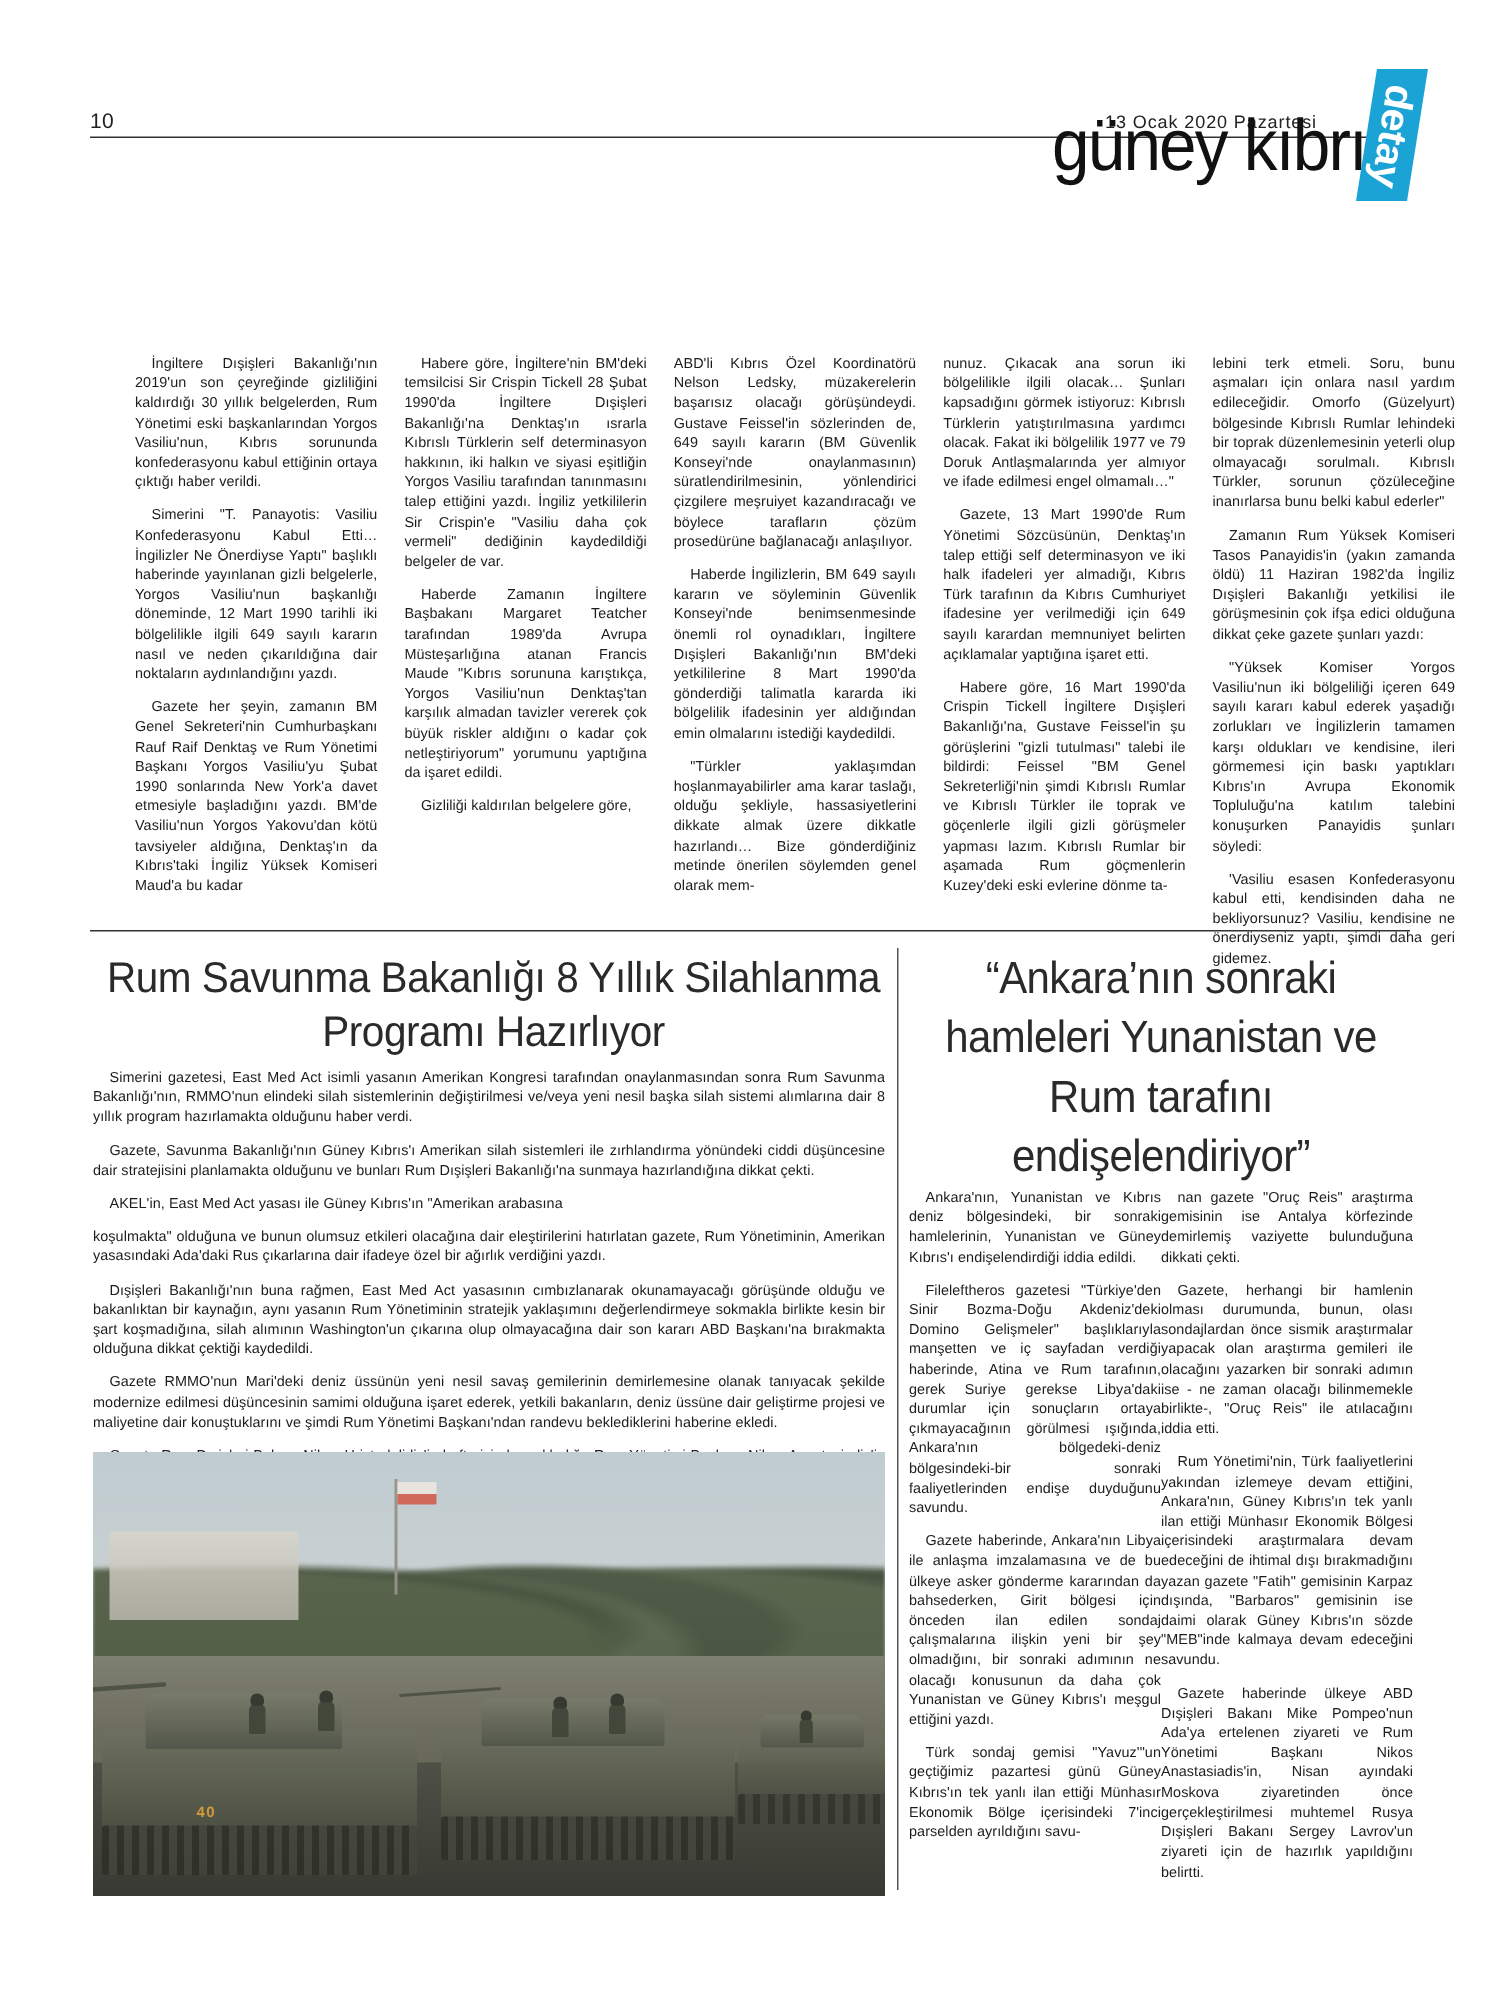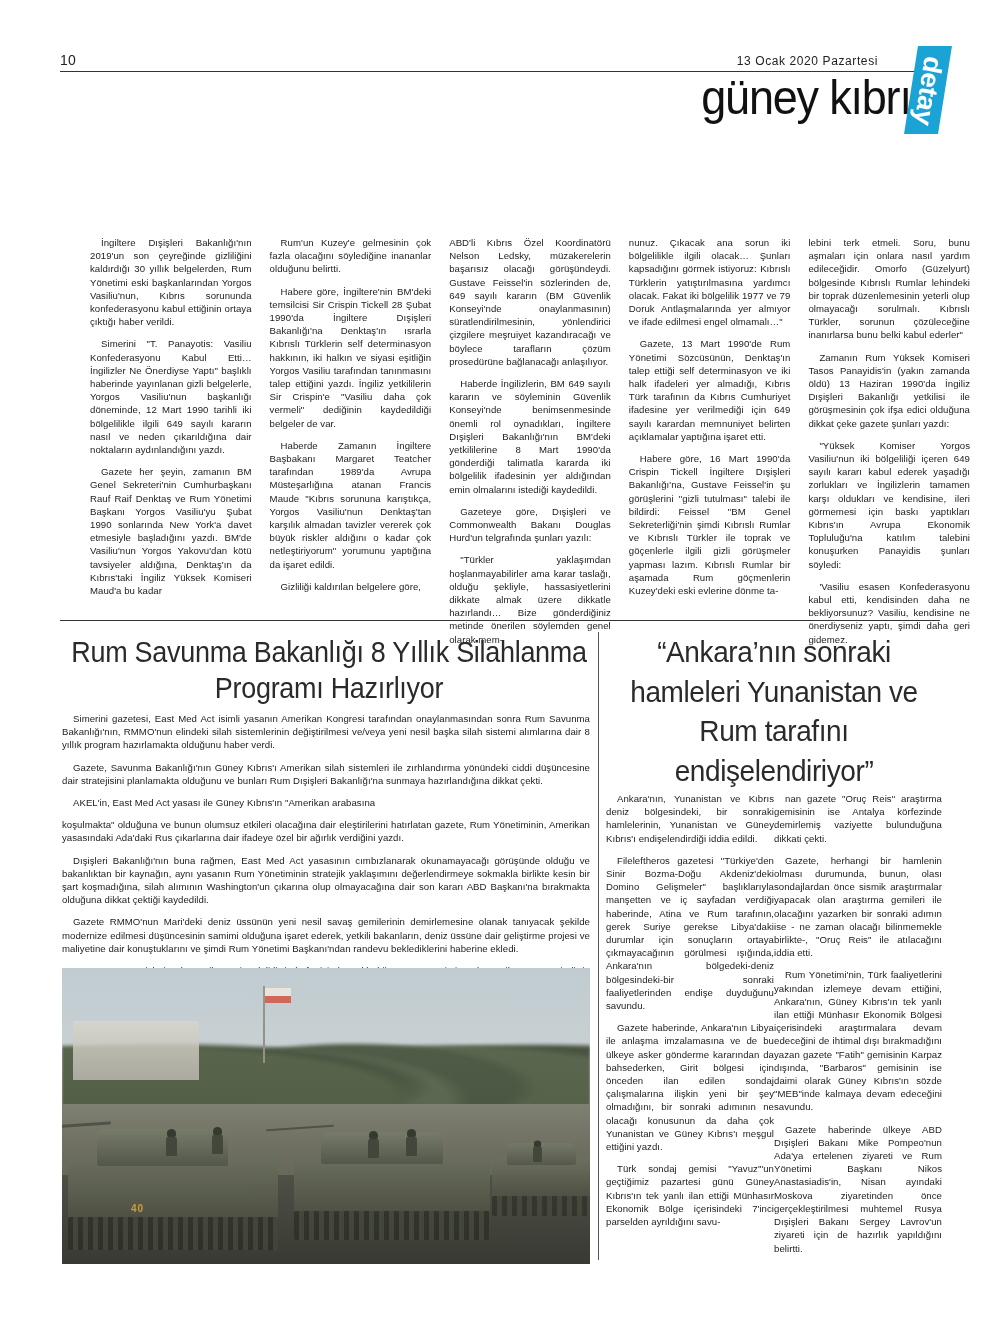--- a/index.html
+++ b/index.html
@@ -28,20 +28,21 @@
     top: 52px;
     width: 880px;
   }
   .masthead-row {
     display: flex;
     align-items: flex-end;
     justify-content: space-between;
     font-size: 12.5px;
     color: #222;
     padding-bottom: 3px;
+    margin-top: 20px;
   }
   .page-number {
     font-size: 14px;
     letter-spacing: .2px;
   }
   .page-date {
     font-size: 12px;
     letter-spacing: .6px;
     padding-right: 62px;
   }
@@ -359,39 +360,37 @@
   </div>
 
 
   <div class="top-cols">
     <div class="col">
       <p>İngiltere Dışişleri Bakanlığı'nın 2019'un son çeyreğinde gizliliğini kaldırdığı 30 yıllık belgelerden, Rum Yönetimi eski başkanlarından Yorgos Vasiliu'nun, Kıbrıs sorununda konfederasyonu kabul ettiğinin ortaya çıktığı haber verildi.</p>
       <p>Simerini "T. Panayotis: Vasiliu Konfederasyonu Kabul Etti… İngilizler Ne Önerdiyse Yaptı" başlıklı haberinde yayınlanan gizli belgelerle, Yorgos Vasiliu'nun başkanlığı döneminde, 12 Mart 1990 tarihli iki bölgelilikle ilgili 649 sayılı kararın nasıl ve neden çıkarıldığına dair noktaların aydınlandığını yazdı.</p>
       <p>Gazete her şeyin, zamanın BM Genel Sekreteri'nin Cumhurbaşkanı Rauf Raif Denktaş ve Rum Yönetimi Başkanı Yorgos Vasiliu'yu Şubat 1990 sonlarında New York'a davet etmesiyle başladığını yazdı. BM'de Vasiliu'nun Yorgos Yakovu'dan kötü tavsiyeler aldığına, Denktaş'ın da Kıbrıs'taki İngiliz Yüksek Komiseri Maud'a bu kadar</p>
     </div>
     <div class="col">
-      <p>Rum'un Kuzey'e gelmesinin çok fazla olacağını söylediğine inananlar olduğunu belirtti.</p>
       <p>Habere göre, İngiltere'nin BM'deki temsilcisi Sir Crispin Tickell 28 Şubat 1990'da İngiltere Dışişleri Bakanlığı'na Denktaş'ın ısrarla Kıbrıslı Türklerin self determinasyon hakkının, iki halkın ve siyasi eşitliğin Yorgos Vasiliu tarafından tanınmasını talep ettiğini yazdı. İngiliz yetkililerin Sir Crispin'e "Vasiliu daha çok vermeli" dediğinin kaydedildiği belgeler de var.</p>
       <p>Haberde Zamanın İngiltere Başbakanı Margaret Teatcher tarafından 1989'da Avrupa Müsteşarlığına atanan Francis Maude "Kıbrıs sorununa karıştıkça, Yorgos Vasiliu'nun Denktaş'tan karşılık almadan tavizler vererek çok büyük riskler aldığını o kadar çok netleştiriyorum" yorumunu yaptığına da işaret edildi.</p>
       <p>Gizliliği kaldırılan belgelere göre,</p>
     </div>
     <div class="col">
       <p class="no-indent">ABD'li Kıbrıs Özel Koordinatörü Nelson Ledsky, müzakerelerin başarısız olacağı görüşündeydi. Gustave Feissel'in sözlerinden de, 649 sayılı kararın (BM Güvenlik Konseyi'nde onaylanmasının) süratlendirilmesinin, yönlendirici çizgilere meşruiyet kazandıracağı ve böylece tarafların çözüm prosedürüne bağlanacağı anlaşılıyor.</p>
       <p>Haberde İngilizlerin, BM 649 sayılı kararın ve söyleminin Güvenlik Konseyi'nde benimsenmesinde önemli rol oynadıkları, İngiltere Dışişleri Bakanlığı'nın BM'deki yetkililerine 8 Mart 1990'da gönderdiği talimatla kararda iki bölgelilik ifadesinin yer aldığından emin olmalarını istediği kaydedildi.</p>
-      <p>Gazeteye göre, Dışişleri ve Commonwealth Bakanı Douglas Hurd'un telgrafında şunları yazılı:</p>
       <p>"Türkler yaklaşımdan hoşlanmayabilirler ama karar taslağı, olduğu şekliyle, hassasiyetlerini dikkate almak üzere dikkatle hazırlandı… Bize gönderdiğiniz metinde önerilen söylemden genel olarak mem-</p>
     </div>
     <div class="col">
       <p class="no-indent">nunuz. Çıkacak ana sorun iki bölgelilikle ilgili olacak… Şunları kapsadığını görmek istiyoruz: Kıbrıslı Türklerin yatıştırılmasına yardımcı olacak. Fakat iki bölgelilik 1977 ve 79 Doruk Antlaşmalarında yer almıyor ve ifade edilmesi engel olmamalı…"</p>
       <p>Gazete, 13 Mart 1990'de Rum Yönetimi Sözcüsünün, Denktaş'ın talep ettiği self determinasyon ve iki halk ifadeleri yer almadığı, Kıbrıs Türk tarafının da Kıbrıs Cumhuriyet ifadesine yer verilmediği için 649 sayılı karardan memnuniyet belirten açıklamalar yaptığına işaret etti.</p>
       <p>Habere göre, 16 Mart 1990'da Crispin Tickell İngiltere Dışişleri Bakanlığı'na, Gustave Feissel'in şu görüşlerini "gizli tutulması" talebi ile bildirdi: Feissel "BM Genel Sekreterliği'nin şimdi Kıbrıslı Rumlar ve Kıbrıslı Türkler ile toprak ve göçenlerle ilgili gizli görüşmeler yapması lazım. Kıbrıslı Rumlar bir aşamada Rum göçmenlerin Kuzey'deki eski evlerine dönme ta-</p>
     </div>
     <div class="col">
       <p class="no-indent">lebini terk etmeli. Soru, bunu aşmaları için onlara nasıl yardım edileceğidir. Omorfo (Güzelyurt) bölgesinde Kıbrıslı Rumlar lehindeki bir toprak düzenlemesinin yeterli olup olmayacağı sorulmalı. Kıbrıslı Türkler, sorunun çözüleceğine inanırlarsa bunu belki kabul ederler"</p>
-      <p>Zamanın Rum Yüksek Komiseri Tasos Panayidis'in (yakın zamanda öldü) 13 Haziran 1990'da İngiliz Dışişleri Bakanlığı yetkilisi ile görüşmesinin çok ifşa edici olduğuna dikkat çeke gazete şunları yazdı:</p>
+      <p>Zamanın Rum Yüksek Komiseri Tasos Panayidis'in (yakın zamanda öldü) 11 Haziran 1982'da İngiliz Dışişleri Bakanlığı yetkilisi ile görüşmesinin çok ifşa edici olduğuna dikkat çeke gazete şunları yazdı:</p>
       <p>"Yüksek Komiser Yorgos Vasiliu'nun iki bölgeliliği içeren 649 sayılı kararı kabul ederek yaşadığı zorlukları ve İngilizlerin tamamen karşı oldukları ve kendisine, ileri görmemesi için baskı yaptıkları Kıbrıs'ın Avrupa Ekonomik Topluluğu'na katılım talebini konuşurken Panayidis şunları söyledi:</p>
       <p>'Vasiliu esasen Konfederasyonu kabul etti, kendisinden daha ne bekliyorsunuz? Vasiliu, kendisine ne önerdiyseniz yaptı, şimdi daha geri gidemez.</p>
     </div>
   </div>
 
   <div class="mid-rule"></div>
   <div class="v-rule"></div>
 
   <div class="hl2">Rum Savunma Bakanlığı 8 Yıllık Silahlanma Programı Hazırlıyor</div>
 

